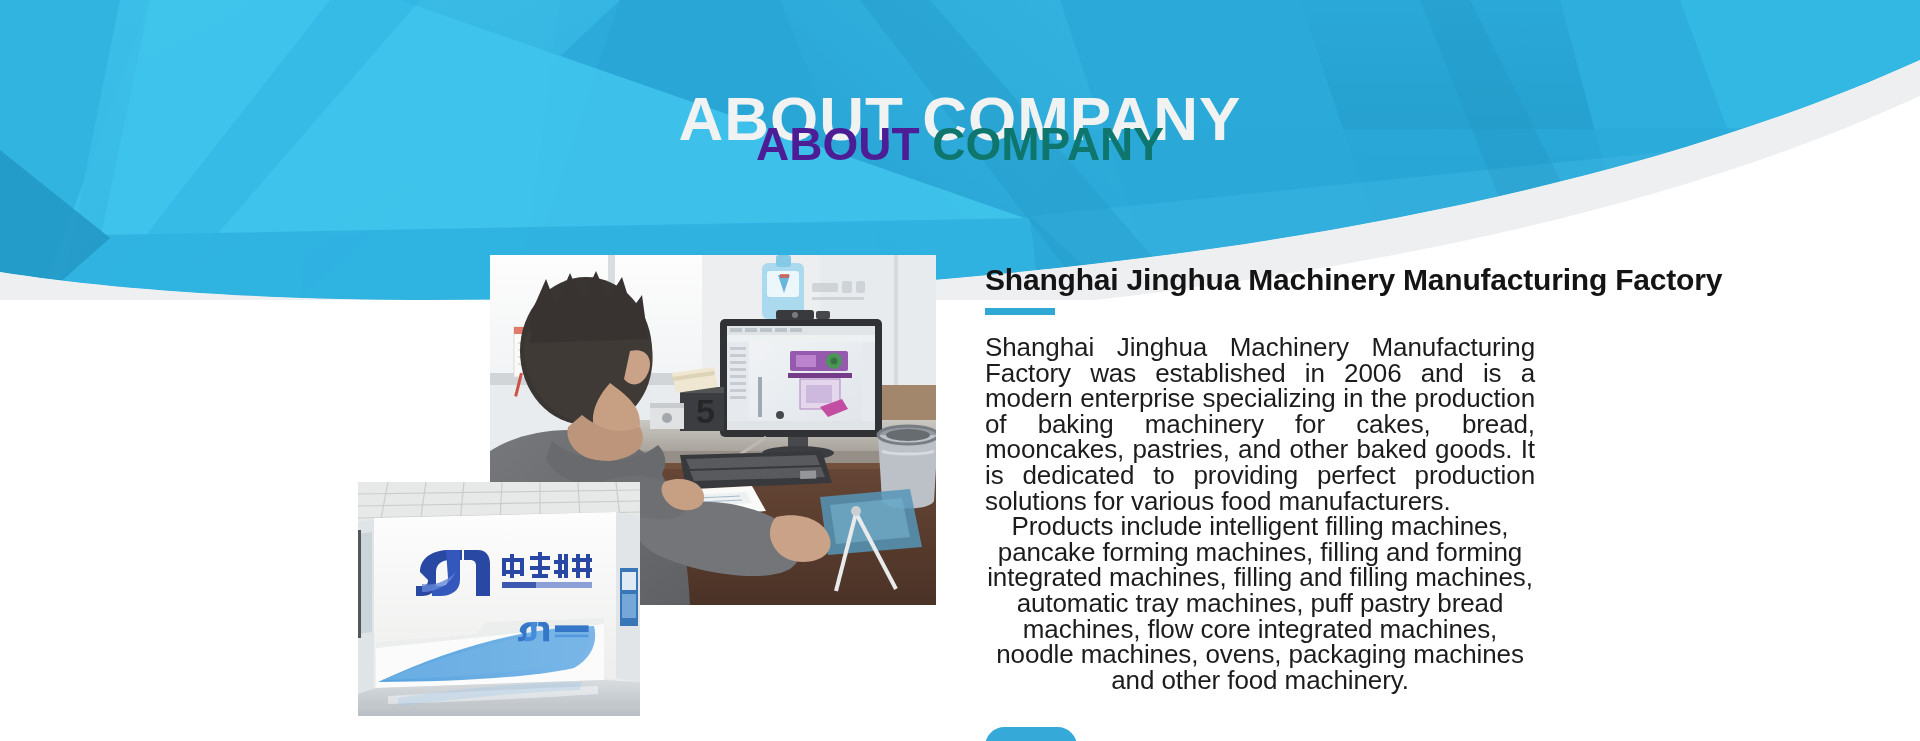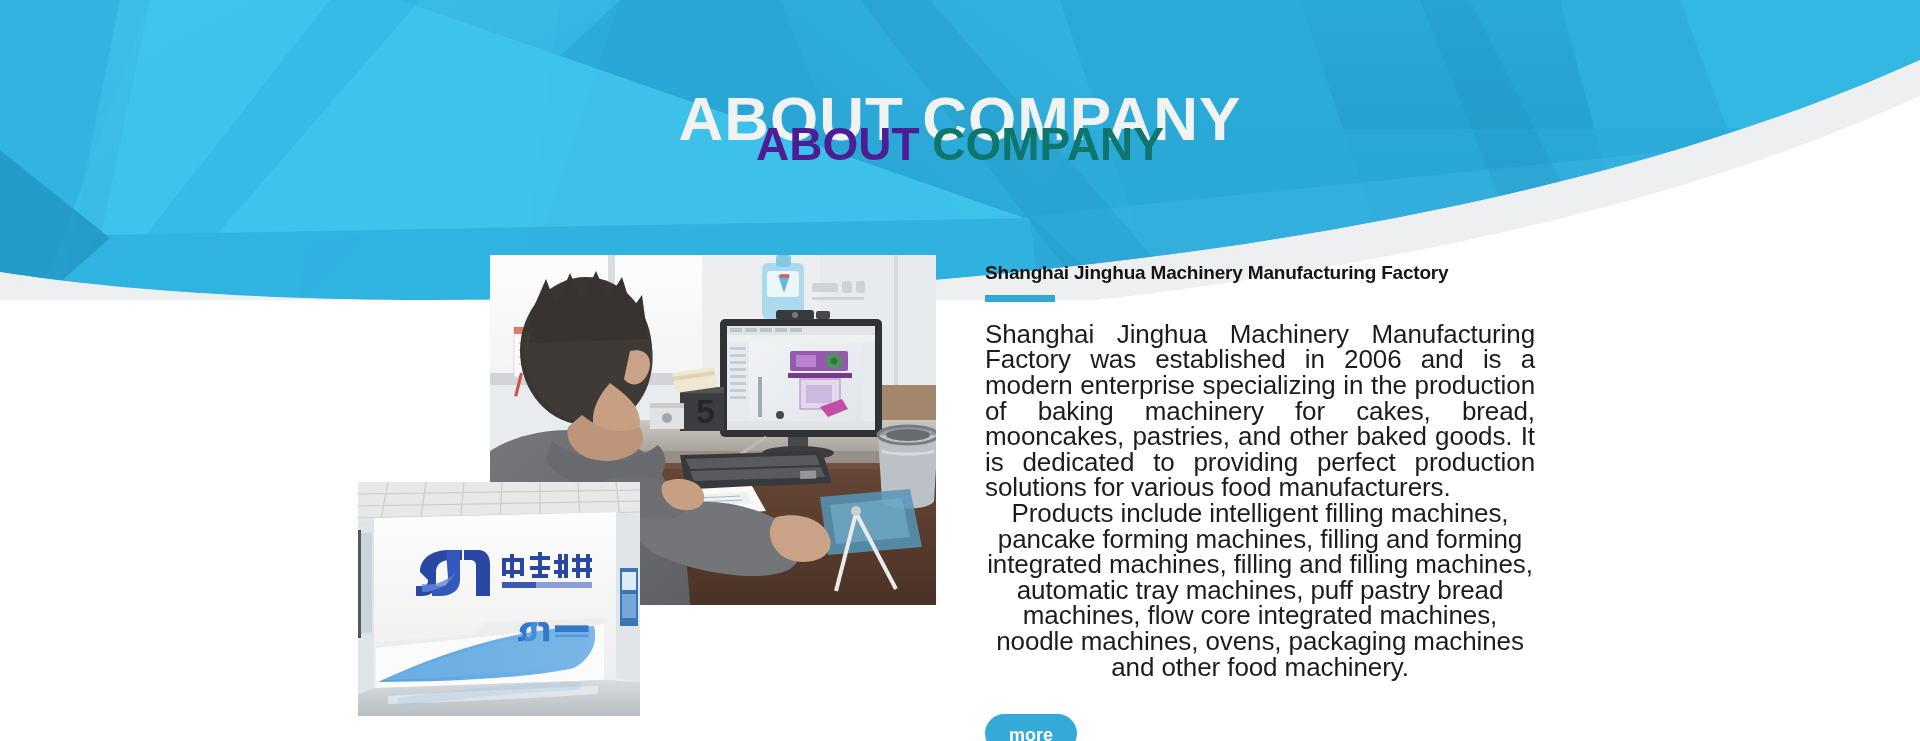--- a/index.html
+++ b/index.html
@@ -58,21 +58,21 @@
     overflow:hidden;background:#dfe3e8;
     box-shadow:0 0 0 0 rgba(0,0,0,0);
   }
   .photo-main svg,.photo-sub svg{display:block;}
 
   
   .content{
     position:absolute;left:985px;top:262px;width:550px;
   }
   .sec-head{
-    font-size:19px;font-weight:bold;color:#141414;
+    font-size:30px;font-weight:bold;color:#141414;
     letter-spacing:-0.2px;white-space:nowrap;
     line-height:1.2;
   }
   .sec-rule{
     width:70px;height:7px;background:#2fa8d6;
     margin-top:10px;
   }
   .body-text{
     margin-top:20px;
     font-size:26px;

